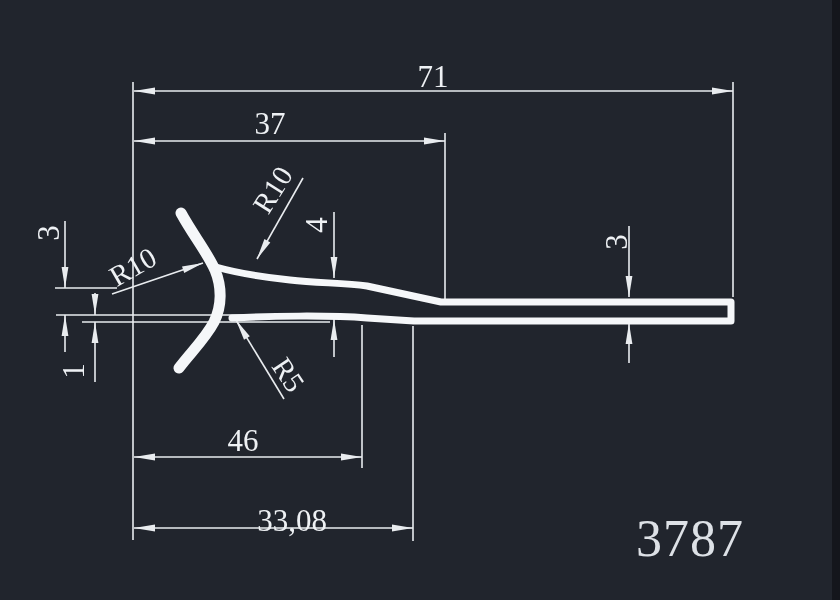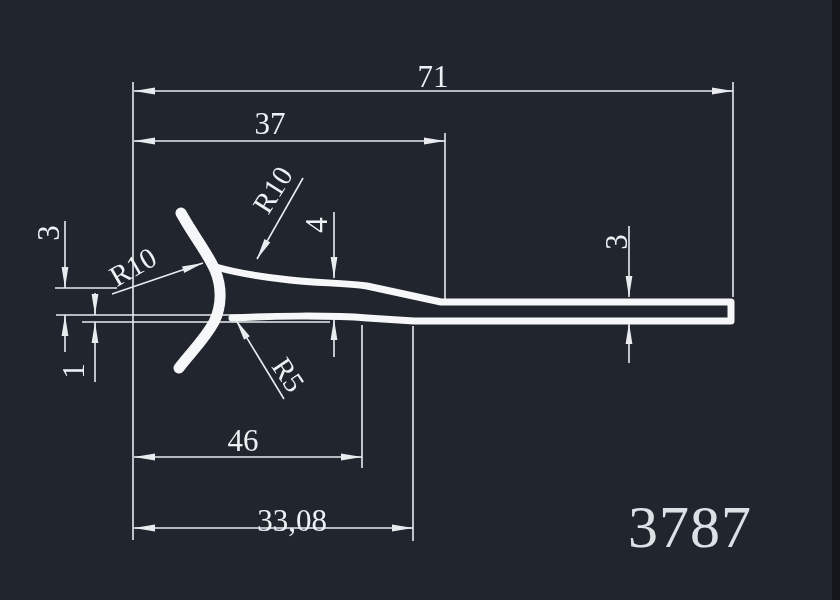--- a/index.html
+++ b/index.html
@@ -16,24 +16,25 @@
     color:#eef1f4;
     font-size:31px;
     line-height:1;
     white-space:nowrap;
     letter-spacing:0px;
   }
   .radius-label{font-size:29px;}
   .part-label{
     position:absolute;
     color:#dde1e6;
-    font-size:60px;
+    font-size:52px;
     line-height:1;
     letter-spacing:1px;
     white-space:nowrap;
+    margin-top:12px;
   }
 </style>
 </head>
 <body>
 
 <div id="stage">
 
   <svg id="cad-svg" width="840" height="600" viewBox="0 0 840 600">
       <line x1="133" y1="82" x2="133" y2="540" stroke="#e9ecef" stroke-width="1.6"></line>
       <line x1="733" y1="82" x2="733" y2="297" stroke="#e9ecef" stroke-width="1.6"></line>

